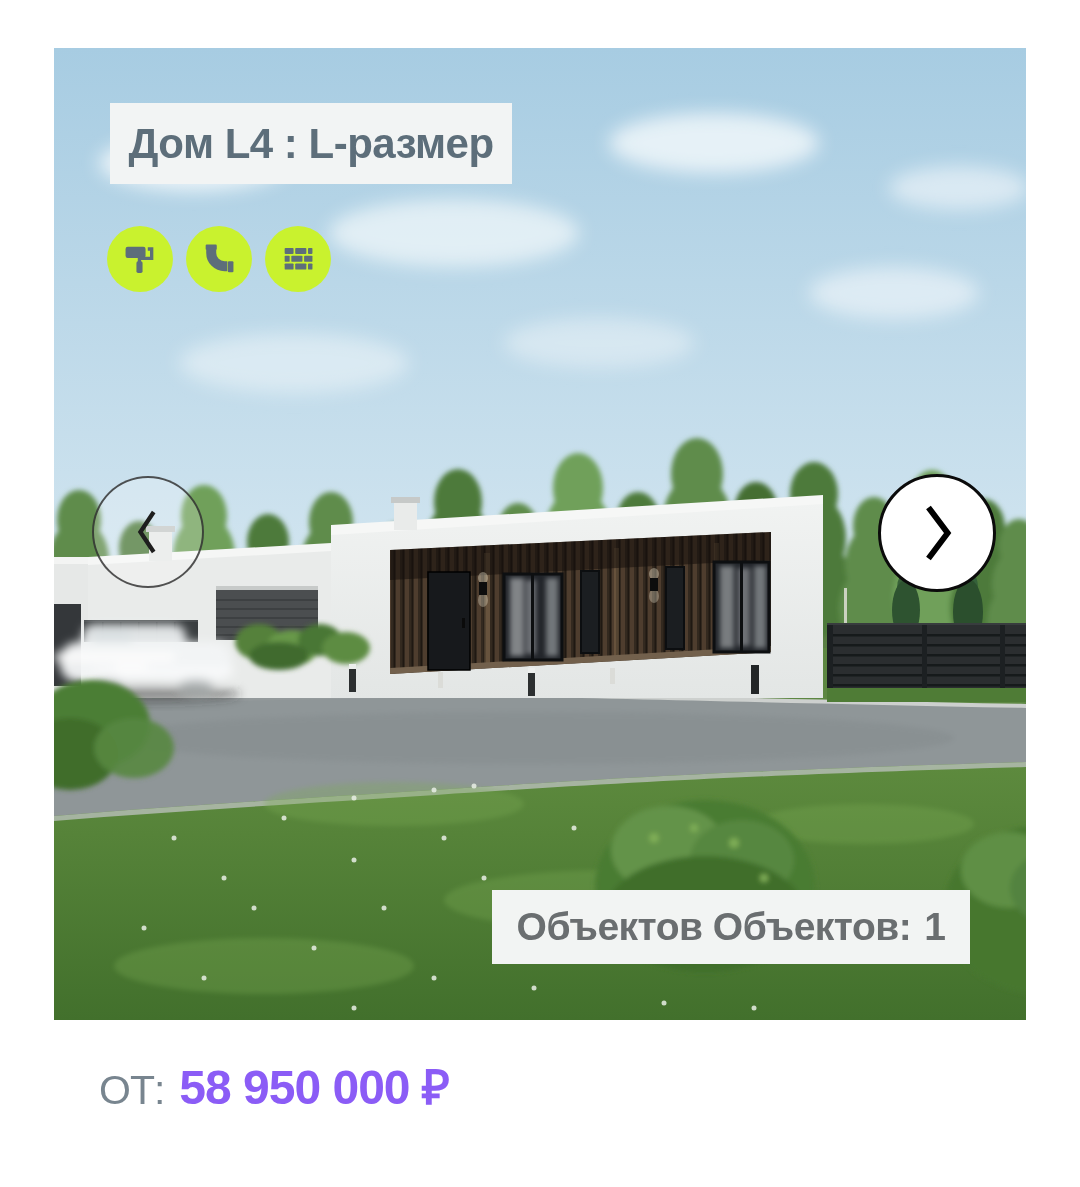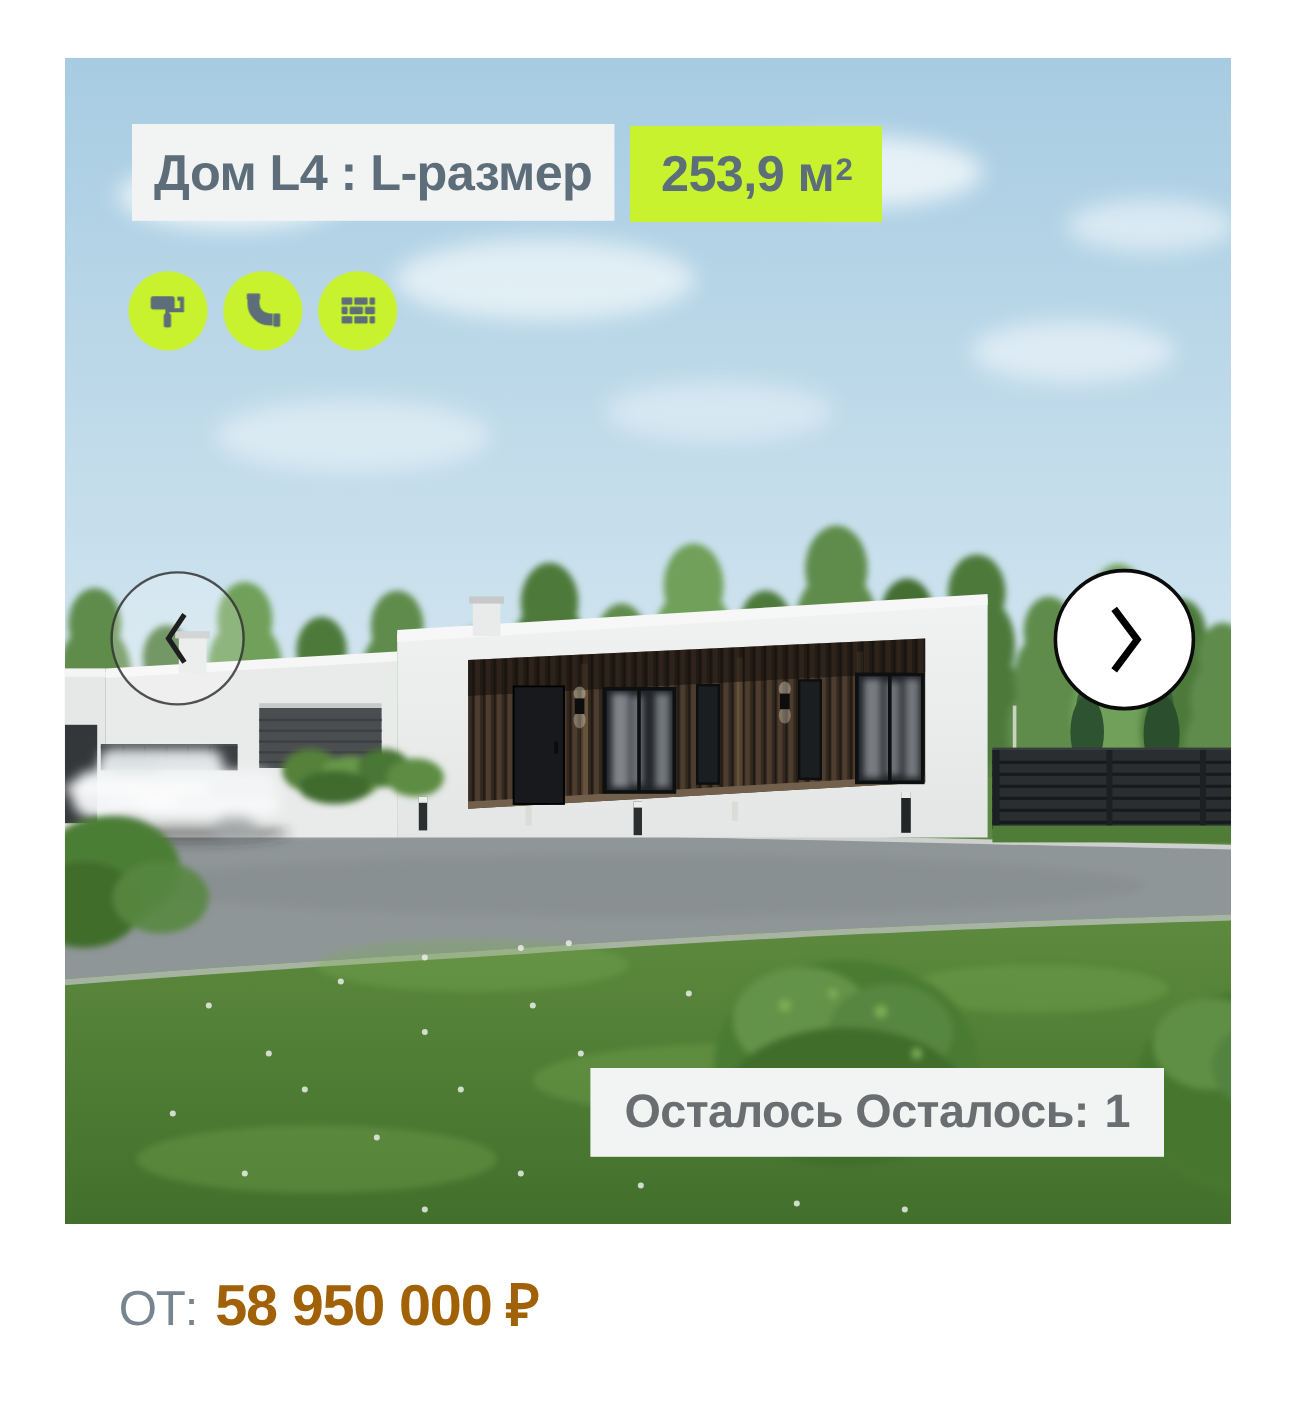--- a/index.html
+++ b/index.html
@@ -36,21 +36,21 @@
 
   .badge-remaining {
     position:absolute; left:438px; top:842px; width:478px; height:74px;
     background:#f2f4f3; color:#6a6e70; font-size:39px; font-weight:700;
     display:flex; align-items:center; justify-content:center; gap:13px; letter-spacing:-0.5px;
   }
 
   .price-row { position:absolute; left:55px; top:1053px; display:flex;
                align-items:baseline; gap:15px; letter-spacing:-1px; }
   .price-prefix { font-size:41px; font-weight:400; color:#78858f;margin-left:44px; }
-  .price-amount { font-size:48px; font-weight:700; color:#a16207; }
+  .price-amount { font-size:48px; font-weight:700; color:#8b5cf6; }
 </style>
 </head>
 <body>
 
 <div class="page">
 
   <div class="photo">
 
     <svg class="scene" viewBox="0 0 972 972" preserveAspectRatio="none">
       <defs>
@@ -382,24 +382,20 @@
         <ellipse cx="986" cy="862" rx="96" ry="84" fill="#47772f"></ellipse>
         <ellipse cx="955" cy="822" rx="48" ry="38" fill="#5f8f45"></ellipse>
         <ellipse cx="1000" cy="840" rx="44" ry="36" fill="#538340"></ellipse>
       </g>
     </svg>
 
     <div class="badge-title">
       <span>Дом L4 : L-размер</span>
     </div>
 
-    <div class="badge-area">
-      <span>253,9 м</span>
-        <sup>2</sup>
-    </div>
 
     <div class="feature-icons">
       <button class="chip">
         <svg viewBox="0 0 36 36">
           <rect x="5" y="7" width="18" height="10" rx="2" fill="#5d6e7a"></rect>
           <path d="M25 9 h3.5 v8.5 H17.5 v3.5" fill="none" stroke="#5d6e7a" stroke-width="3"></path>
           <rect x="14.8" y="20" width="5.5" height="10.5" rx="1.5" fill="#5d6e7a"></rect>
         </svg>
       </button>
       <button class="chip">
@@ -432,21 +428,21 @@
       </svg>
     </button>
 
     <button class="nav-btn nav-next">
       <svg width="44" height="64" viewBox="0 0 40 60">
         <polyline points="12,6 30,30 12,54" fill="none" stroke="#000000" stroke-width="5.5"></polyline>
       </svg>
     </button>
 
     <div class="badge-remaining">
-      <span>Осталось Осталось:</span>
+      <span>Объектов Объектов:</span>
       <span>1</span>
     </div>
   </div>
 
   <div class="price-row">
     <span class="price-prefix">ОТ:</span>
     <span class="price-amount">58 950 000 ₽</span>
   </div>
 
 </div>

